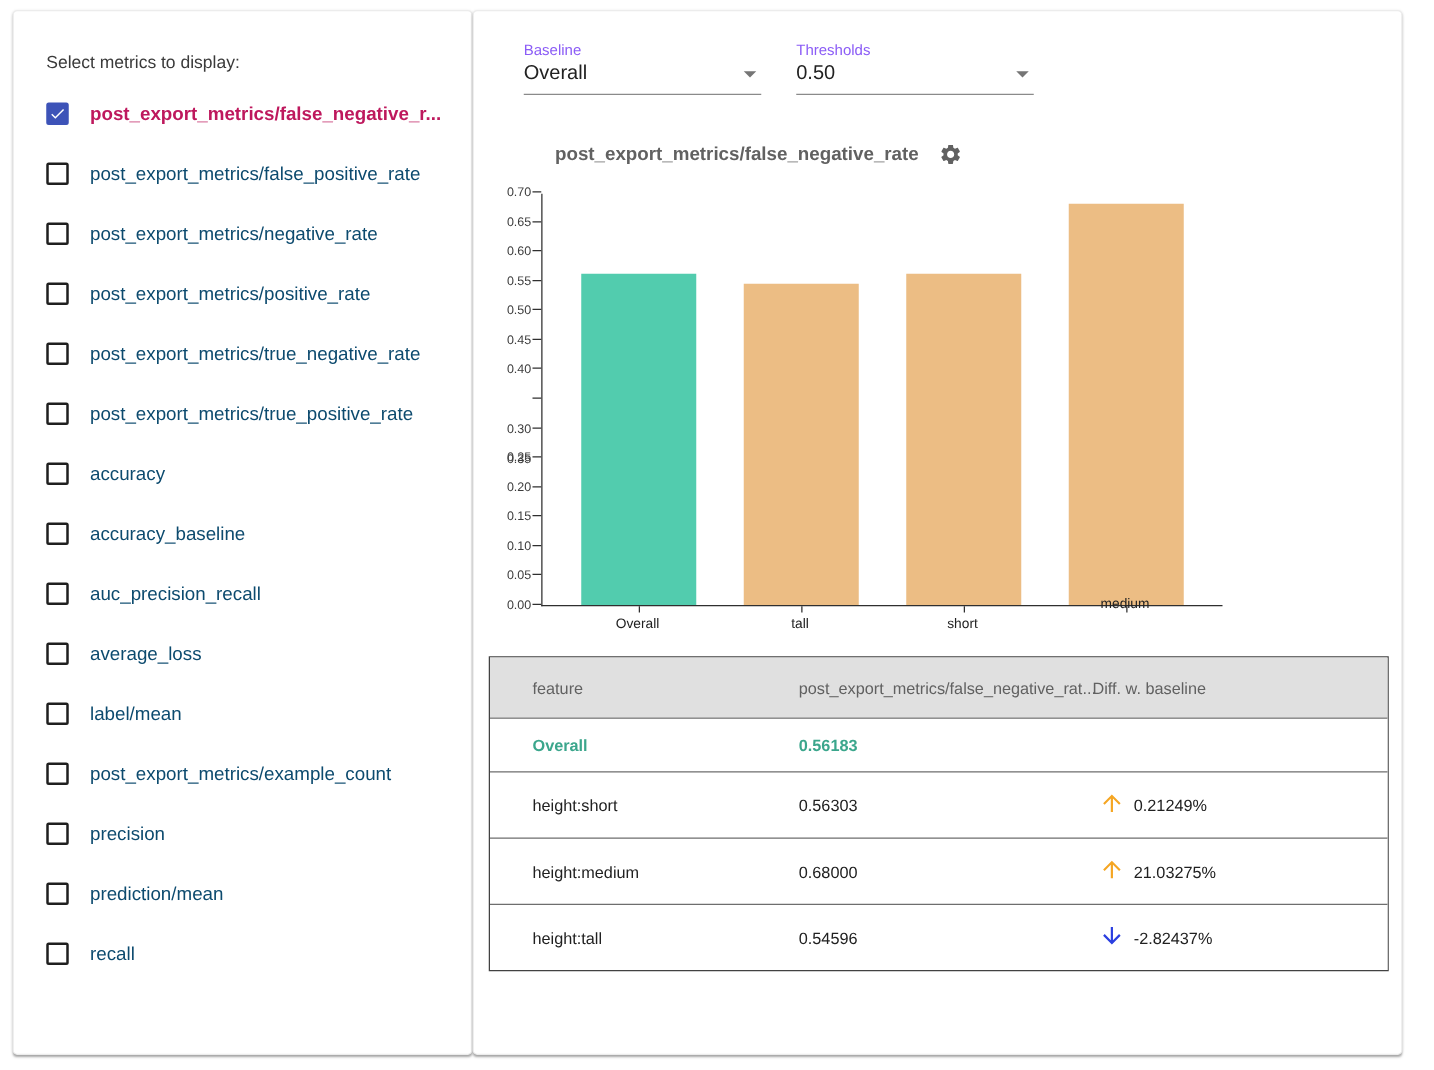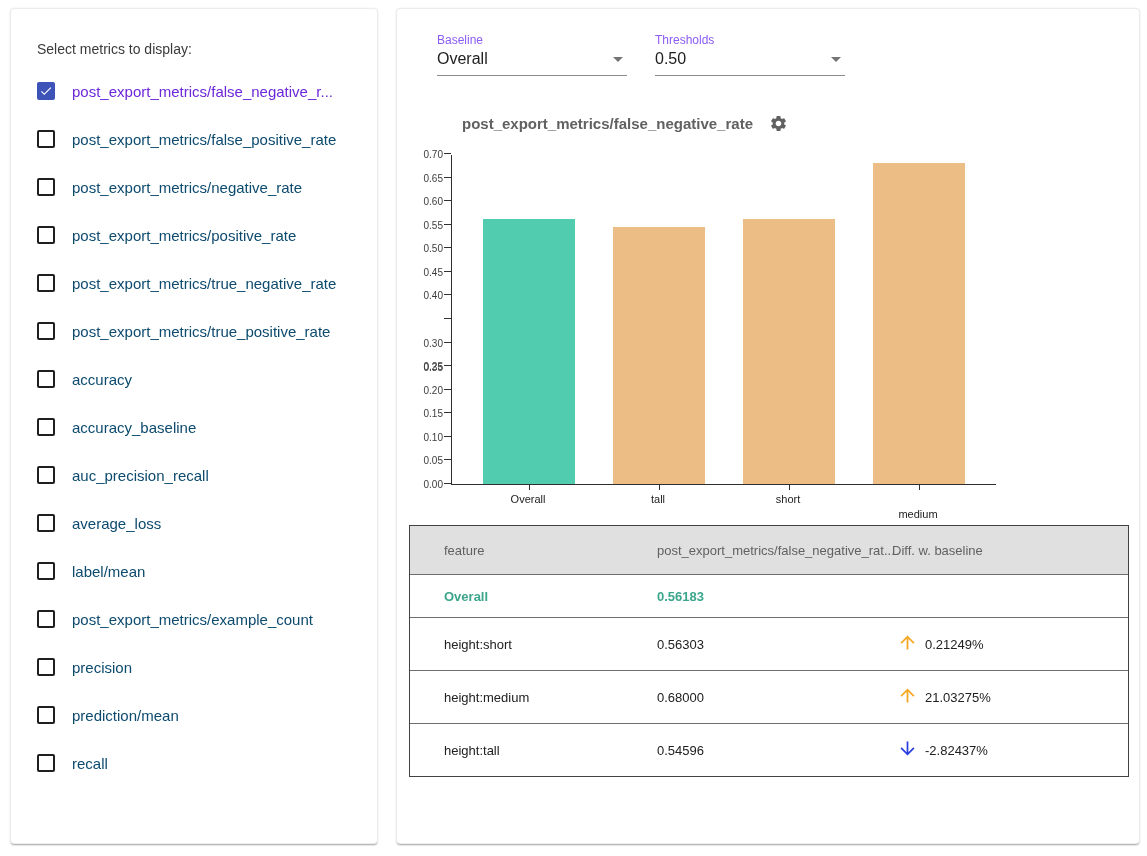--- a/index.html
+++ b/index.html
@@ -3,21 +3,21 @@
 <meta charset="utf-8">
 <style>
   * { box-sizing: border-box; }
   html, body { margin: 0; padding: 0; background: #ffffff; }
   body {
     width: 1147px; height: 856px;
     font-family: "Liberation Sans", sans-serif;
     color: #212121;
     overflow: hidden;
   }
-  .page { display: flex; gap: 18px; padding: 8px 7px 12px 10px; }
+  .page { display: flex; padding: 8px 7px 12px 10px; }
   .card {
     background: #fff;
     border: 1px solid #ececec;
     border-radius: 4px;
     box-shadow: 0 2px 2px -1px rgba(0,0,0,0.35), 0 0 2px rgba(0,0,0,0.08);
   }
   .card-left { width: 368px; height: 836px; padding: 32px 20px 0 24px; flex: none; }
   .card-right { width: 744px; height: 836px; padding: 24px 0 0 0; flex: none; position: relative; }
 
   
@@ -26,21 +26,21 @@
   .cbox {
     width: 18px; height: 18px; flex: none;
     border: 2px solid #1f1f1f; border-radius: 2px;
     margin: 0 17px 0 2px;
     display: flex; align-items: center; justify-content: center;
     background: #fff;
   }
   .cbox.checked { background: #3d53b8; border-color: #3d53b8; }
   .cbox svg { width: 16px; height: 16px; display: block; }
   .metric-label { font-size: 15px; color: #0c4a6e; white-space: nowrap; }
-  .metric-label.selected { font-weight: normal; color: #6d28d9; }
+  .metric-label.selected { font-weight: bold; color: #be185d; }
 
   
   .controls { display: flex; gap: 28px; margin-left: 40px; }
   .field { width: 190px; cursor: pointer; }
   .field-label { font-size: 12px; color: #8b5cf6; margin-bottom: 3px; }
   .field-value-row {
     display: flex; align-items: center; justify-content: space-between;
     padding-bottom: 7px; border-bottom: 1px solid #8a8a8a;
   }
   .field-value { font-size: 16px; color: #212121; }
@@ -235,21 +235,21 @@
         <span class="ylabel" style="top: 141.429px;">0.40</span>
         <span class="ylabel" style="top: 117.857px;">0.45</span>
         <span class="ylabel" style="top: 94.2857px;">0.50</span>
         <span class="ylabel" style="top: 70.7143px;">0.55</span>
         <span class="ylabel" style="top: 47.1429px;">0.60</span>
         <span class="ylabel" style="top: 23.5714px;">0.65</span>
         <span class="ylabel" style="top: 0px;">0.70</span>
         <span class="xlabel" style="left: 131px; top: 344px;">Overall</span>
         <span class="xlabel" style="left: 261px; top: 344px;">tall</span>
         <span class="xlabel" style="left: 391px; top: 344px;">short</span>
-        <span class="xlabel" style="left: 521px; top: 359px;">medium</span>
+        <span class="xlabel" style="left: 521px; top: 328px;">medium</span>
       </div>
 
     <div class="mtable">
       <div class="trow thead">
         <div class="cell c1">feature</div>
         <div class="cell">post_export_metrics/false_negative_rat...</div>
         <div class="cell">Diff. w. baseline</div>
       </div>
       <div id="table-body">
           <div class="trow row-baseline">

